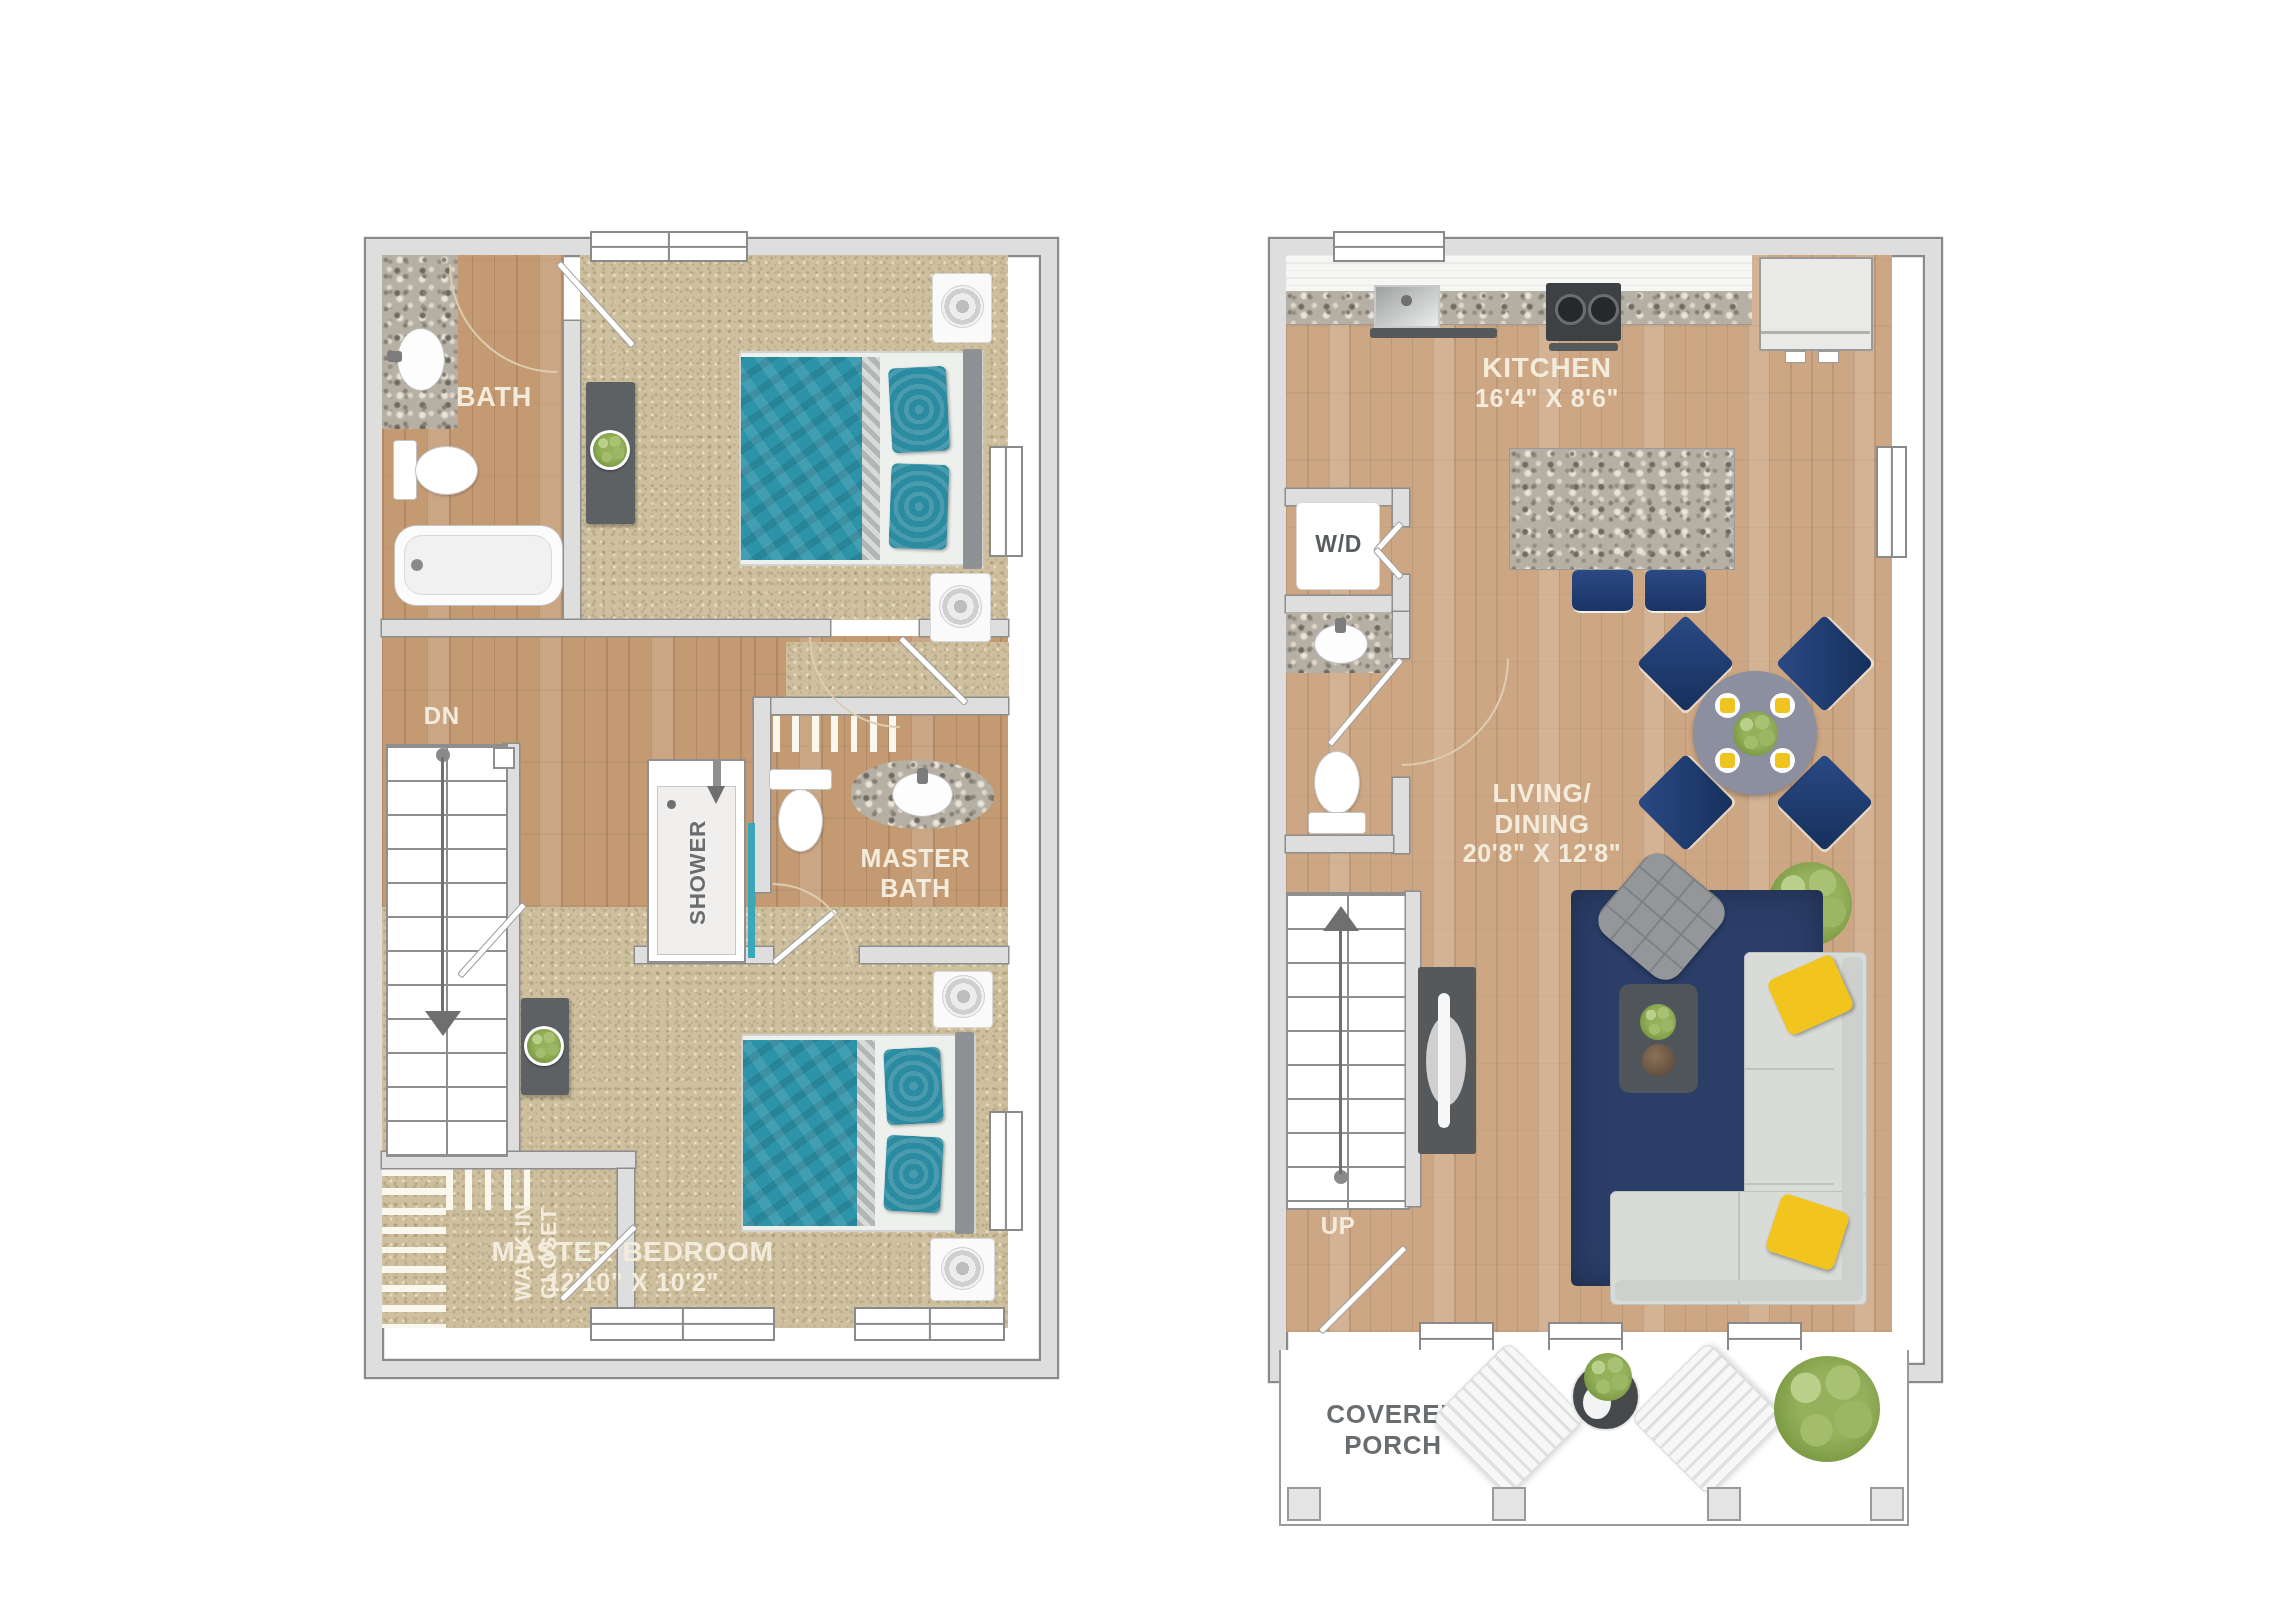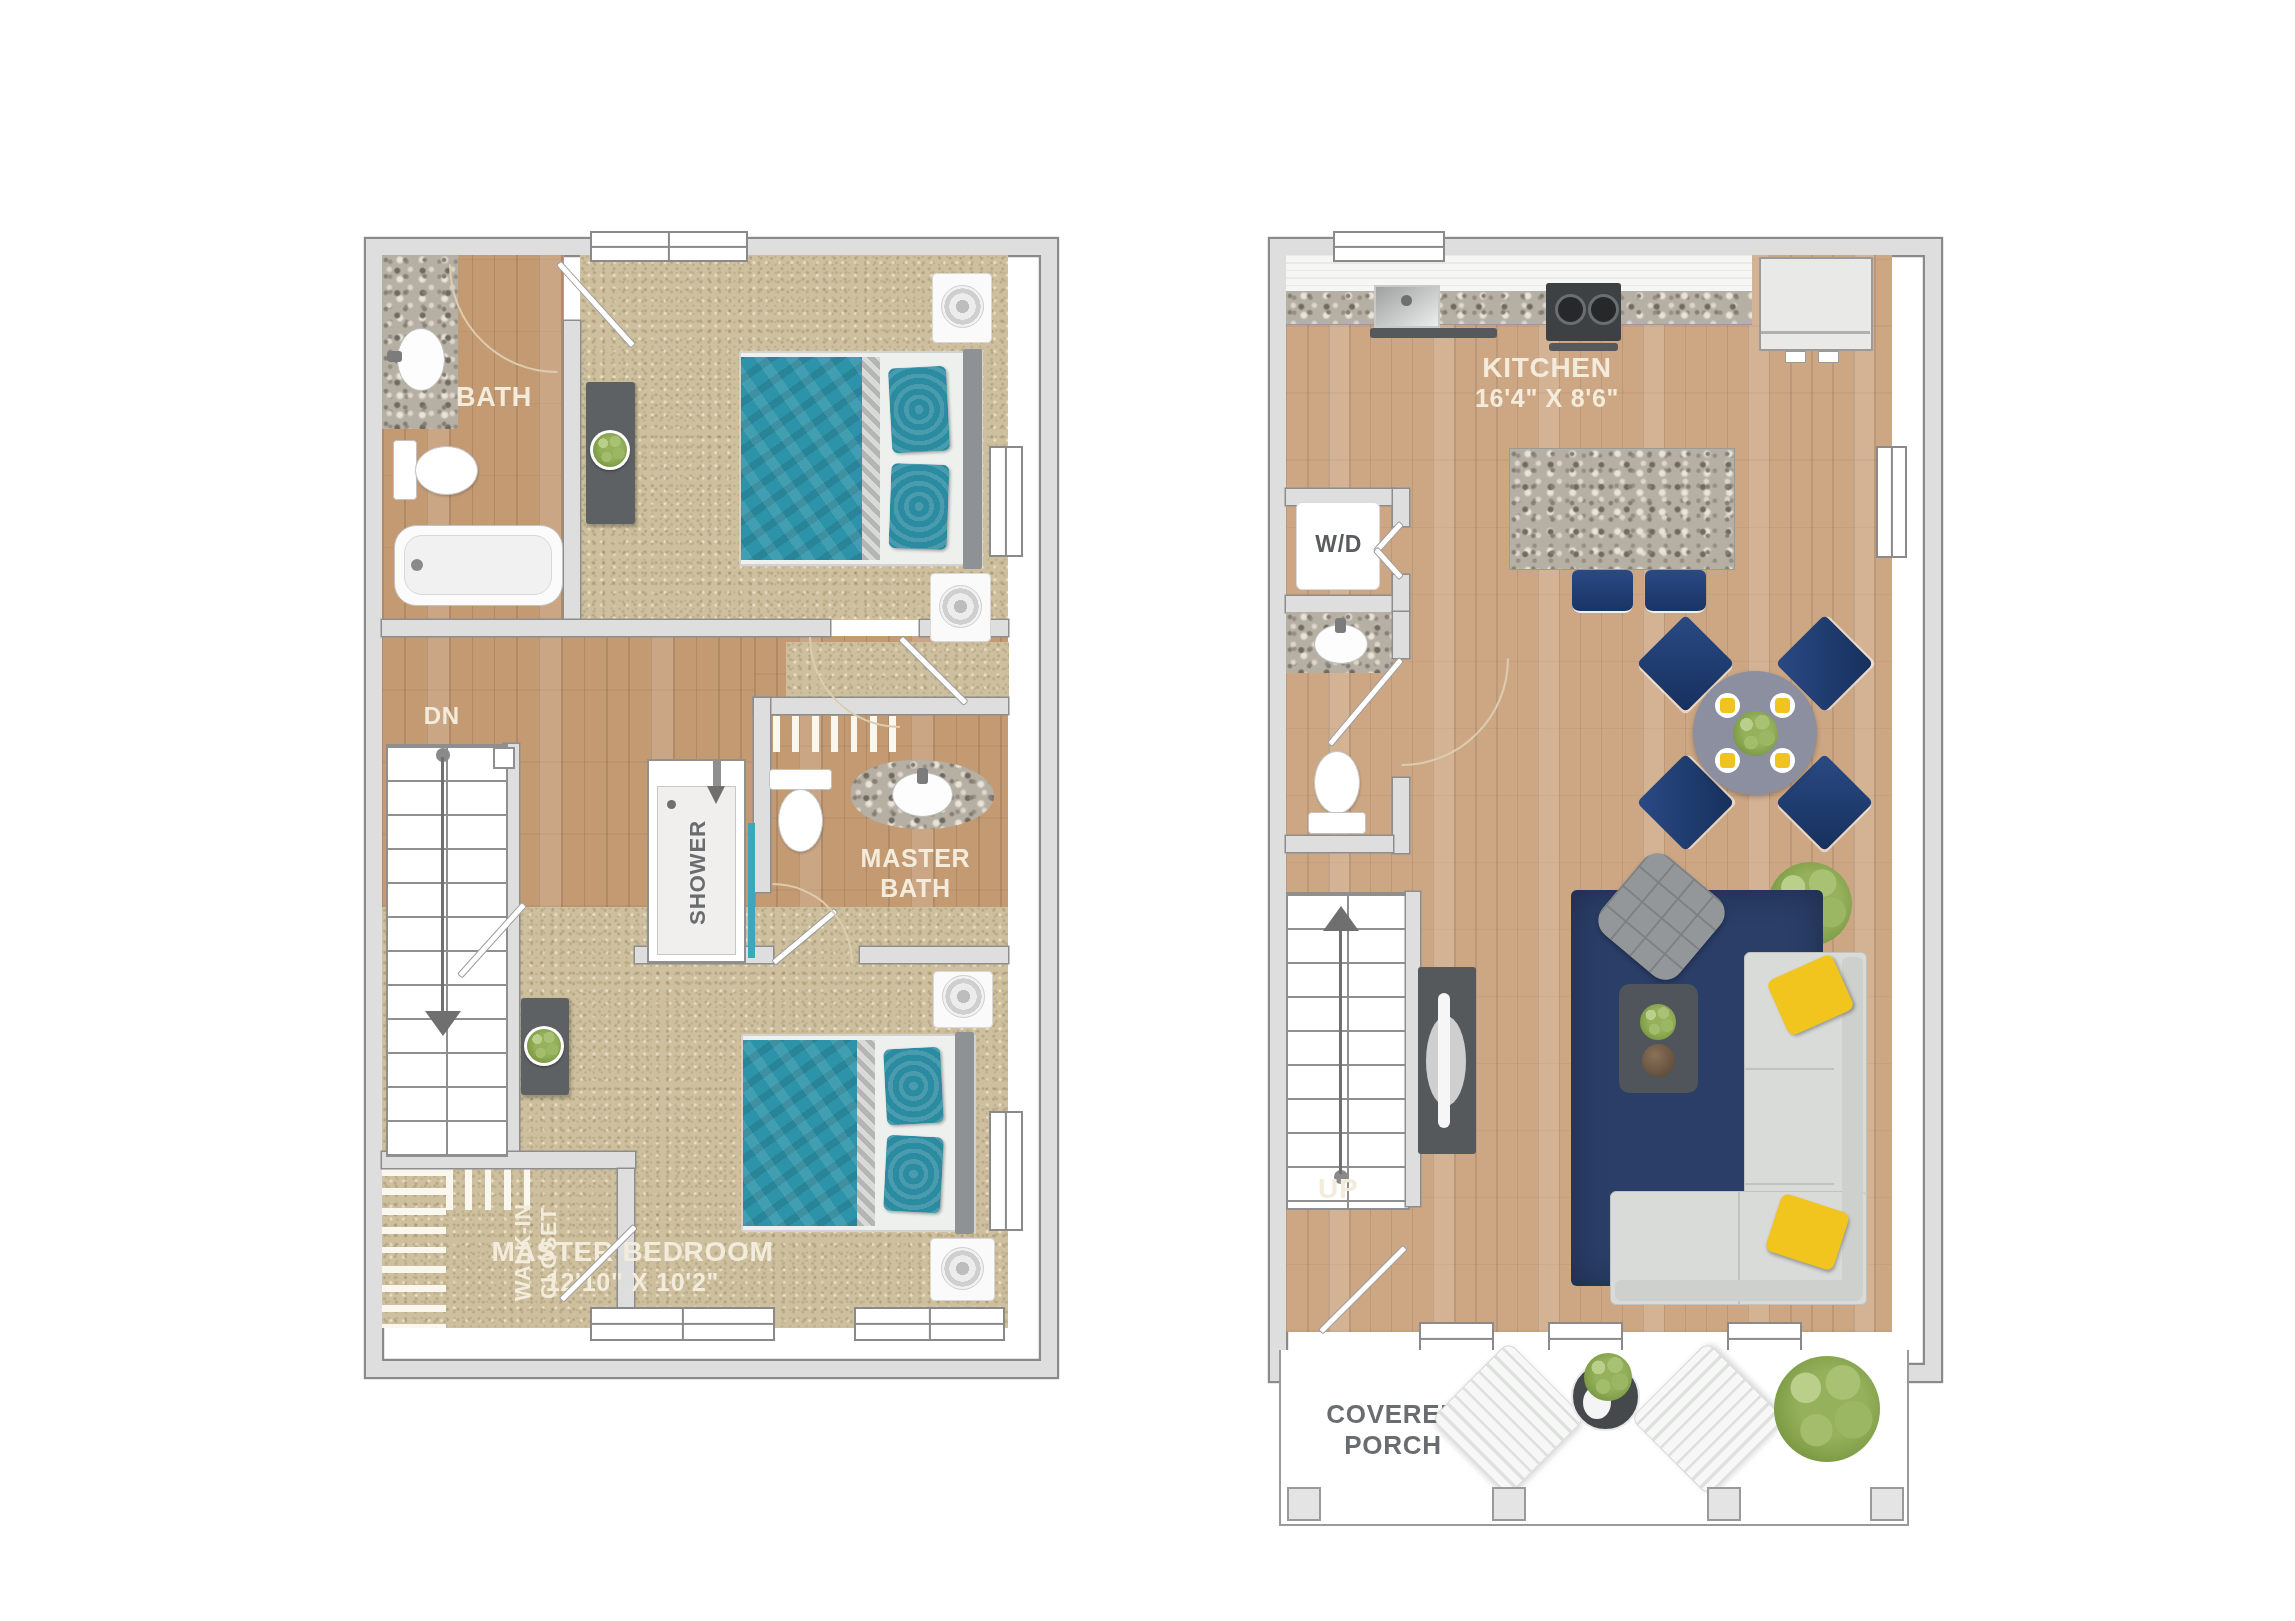--- a/index.html
+++ b/index.html
@@ -255,21 +255,21 @@
     <div class="toiletB" style="left:28px;top:496px;width:46px;height:63px"></div>
     <div class="toiletT" style="left:22.4px;top:557px;width:58px;height:22.4px"></div>
     <div class="door" style="left:112px;top:404px;height:112px;transform:rotate(40deg);transform-origin:top center"></div>
     <div class="arc" style="left:7.5px;top:296px;width:215px;height:215px;border-color:transparent transparent #dccdb0 transparent;transform:rotate(-45deg)"></div>
 
     <div class="stairs" style="left:0;top:637px;width:120px;height:314px"></div>
     <div class="wall" style="left:120px;top:637px;width:13.5px;height:314px"></div>
     <div class="dot" style="left:48px;top:915px;width:13.5px;height:13.5px"></div>
     <div class="stem" style="left:53px;top:676px;width:3px;height:243px"></div>
     <div class="tri" style="left:37px;top:651px;border-left:18px solid transparent;border-right:18px solid transparent;border-bottom:25.4px solid #6f6f6f"></div>
-    <div class="lbl" style="left:11.2px;top:917px;width:82px;font-size:28px">UP</div>
+    <div class="lbl" style="left:11.2px;top:957px;width:82px;font-size:24px">UP</div>
 
     <div class="dark" style="left:132px;top:712px;width:58px;height:187px;background:#55595c"></div>
     <div class="abs" style="left:140px;top:761px;width:40px;height:90px;background:#cfcfcf;border-radius:50%"></div>
     <div class="abs" style="left:152px;top:738px;width:12px;height:135px;background:#f6f6f6;border-radius:6px"></div>
 
     <div class="dchair" style="left:365px;top:374px;width:69px;height:69px;transform:rotate(45deg)"></div>
     <div class="dchair" style="left:504px;top:374px;width:69px;height:69px;transform:rotate(-45deg)"></div>
     <div class="dchair" style="left:365px;top:513px;width:69px;height:69px;transform:rotate(-45deg)"></div>
     <div class="dchair" style="left:504px;top:513px;width:69px;height:69px;transform:rotate(45deg)"></div>
     <div class="abs" style="left:407px;top:416px;width:124px;height:124px;background:#8b8fa0;border-radius:50%;box-shadow:0 2.2px 5.2px rgba(0,0,0,.25)"></div>
@@ -291,20 +291,25 @@
     <div class="abs" style="left:356px;top:789px;width:33px;height:33px;border-radius:50%;background:radial-gradient(circle at 40% 35%,#8a7158,#5f4c3b 80%)"></div>
     <div class="sofa" style="left:458px;top:697px;width:123px;height:353px"></div>
     <div class="sofa" style="left:324px;top:936px;width:257px;height:114px"></div>
     <div class="seam" style="left:458px;top:813px;width:90px;height:2.2px"></div>
     <div class="seam" style="left:458px;top:928px;width:90px;height:2.2px"></div>
     <div class="seam" style="left:452px;top:936px;width:2.2px;height:114px"></div>
     <div class="abs" style="left:556px;top:702px;width:21px;height:342px;background:#cdd0cc;border-radius:6px"></div>
     <div class="abs" style="left:329px;top:1025px;width:247px;height:21px;background:#cdd0cc;border-radius:6px"></div>
     <div class="ypillow" style="left:489px;top:710px;width:71px;height:60px;transform:rotate(-24deg)"></div>
     <div class="ypillow" style="left:486px;top:947px;width:71px;height:60px;transform:rotate(18deg)"></div>
+    <div class="lbl" style="left:168px;top:523px;width:176px;font-size:26px">
+      <span style="display:block">LIVING/</span>
+      <span style="display:block">DINING</span>
+      <span class="dims" style="font-size:25px">20'8" X 12'8"</span>
+    </div>
 
     <div class="door" style="left:31px;top:957px;height:120px;transform:rotate(45deg);transform-origin:bottom center"></div>
     <div class="arc" style="left:-82px;top:961px;width:232px;height:232px;border-color:transparent #dccdb0 transparent transparent;transform:rotate(45deg)"></div>
     <div class="window h" style="left:47px;top:-24px;width:112px;height:31px"></div>
     <div class="window v" style="left:590px;top:191px;width:31px;height:112px"></div>
     <div class="window h" style="left:133px;top:1067px;width:75px;height:34px"></div>
     <div class="window h" style="left:262px;top:1067px;width:75px;height:34px"></div>
     <div class="window h" style="left:441px;top:1067px;width:75px;height:34px"></div>
   </section>
 

